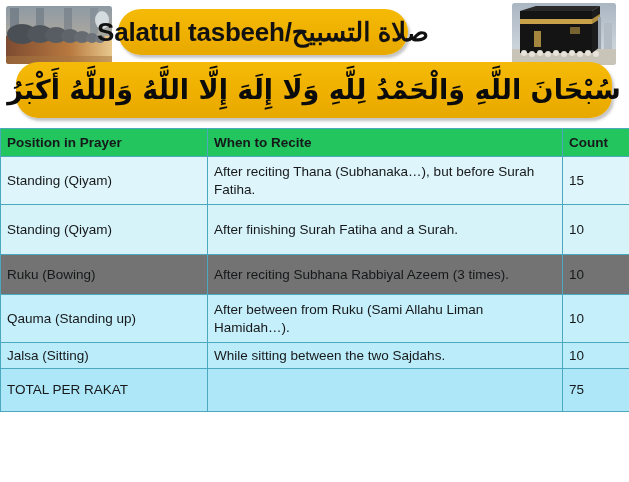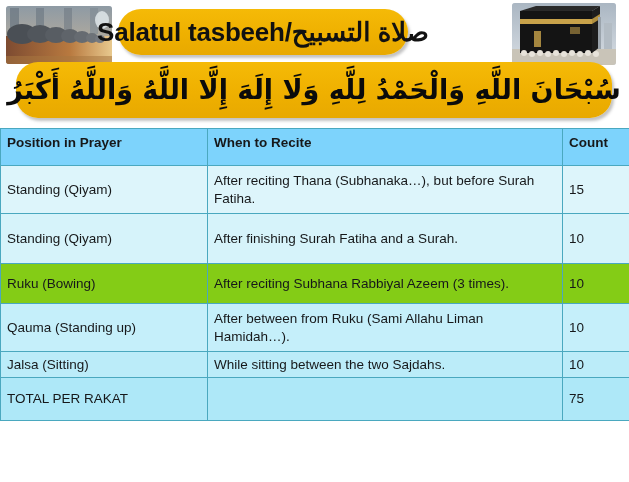--- a/index.html
+++ b/index.html
@@ -108,34 +108,34 @@
   table.prayer-table td {
     border: 1px solid #4aa8bf;
     padding: 2px 6px;
     vertical-align: middle;
     color: #16181a;
     font-size: 13.5px;
     line-height: 1.28;
     text-align: left;
   }
   table.prayer-table th {
-    background: #7dd3fc;
+    background: #22c55e;
     font-weight: bold;
     font-size: 13.5px;
     height: 22px;
     padding-top: 3px;
-    padding-bottom: 11px;
+    padding-bottom: 2px;
   }
   table.prayer-table td {
     background: #b8ecf8;
   }
   
   tr.r0 td { background: #ddf5fb; }
   tr.r1 td { background: #d6f3fa; }
-  tr.r2 td { background: #84cc16; }
+  tr.r2 td { background: #737373; }
   tr.r3 td { background: #c5effa; }
   tr.r4 td { background: #bfedf9; }
   tr.r5 td { background: #bbecf9; }
   tr.r6 td { background: #b6eaf9; }
   tr.r7 td { background: #aee8f8; }
 
   
   tr.r0 { height: 48px; }
   tr.r1 { height: 50px; }
   tr.r2 { height: 40px; }

